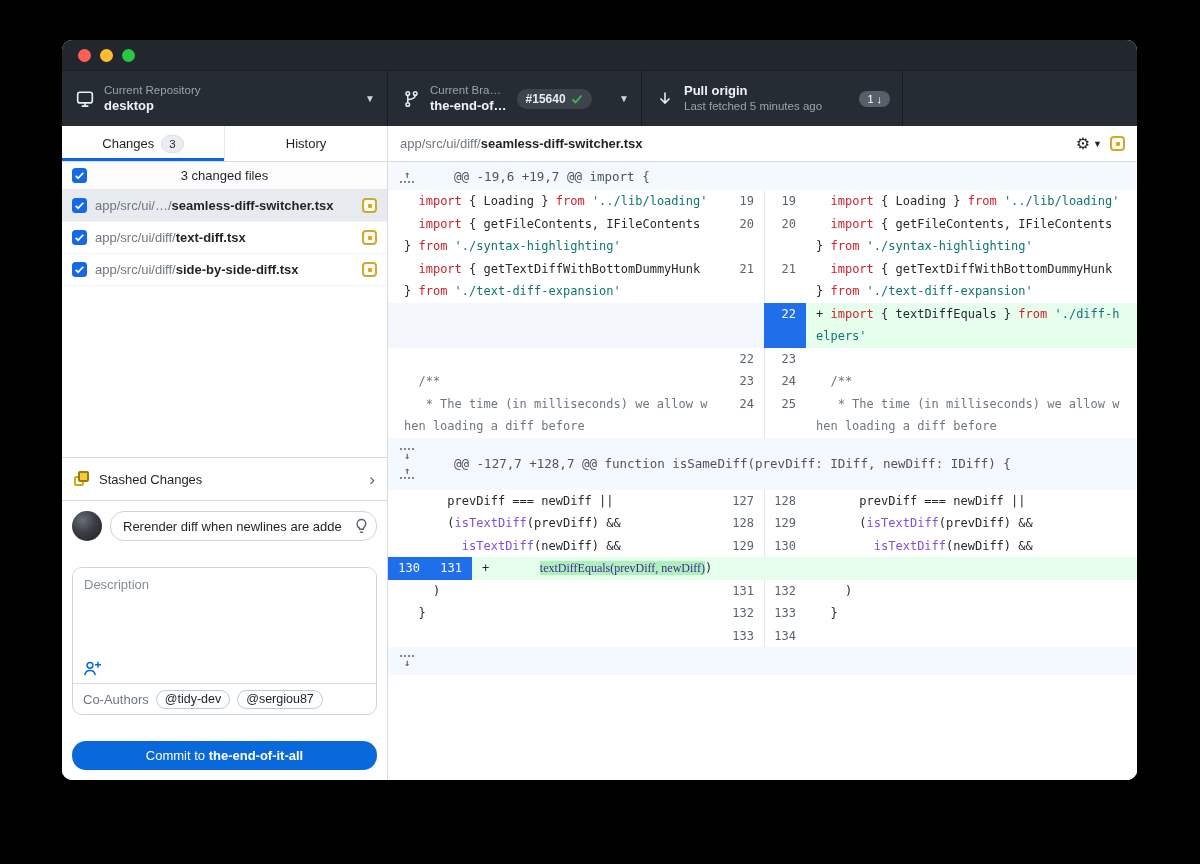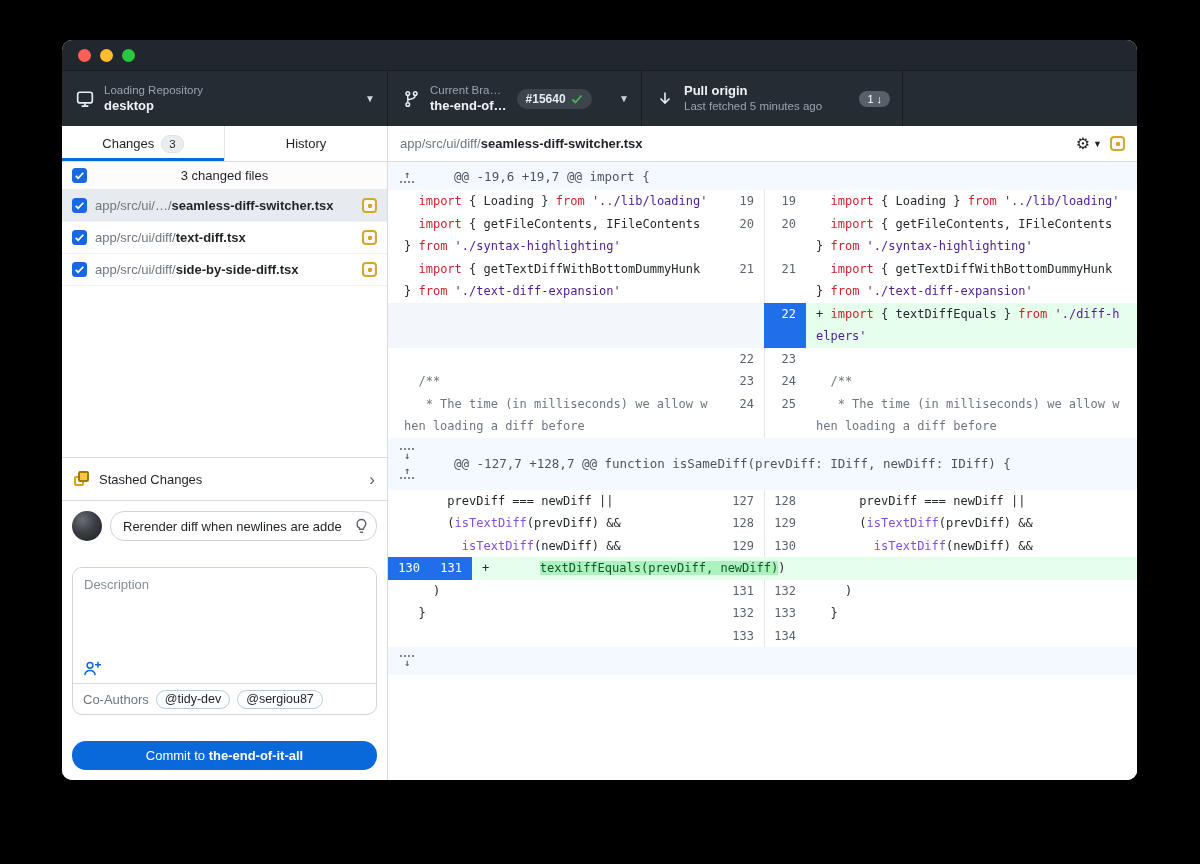--- a/index.html
+++ b/index.html
@@ -93,22 +93,22 @@
   .diff-row { display:flex; }
   .code { white-space:pre; overflow:hidden; }
   .code .cl { height:22.5px; line-height:22.5px; }
   .code-left { width:334px; flex:none; padding-left:16px; }
   .code-right { flex:1; min-width:0; padding-left:10px; }
   .num { width:42px; flex:none; text-align:right; padding-right:10px; color:#59636e; }
   .num .cl { height:22.5px; line-height:22.5px; }
   .num.rightcol { border-left:1px solid #e4e7ea; }
   .num.sel { background:#1f6feb; color:#fff; border-left-color:#1f6feb; }
   .bg-ctx { background:#fff; } .bg-add { background:#e6ffec; } .bg-del { background:#ffebe9; } .bg-filler { background:#f3f7fb; }
-  .sp-p { color:#24292f; } .sp-k { color:#cf222e; } .sp-s { color:#4c1d95; } .sp-c { color:#6e7781; } .sp-f { color:#8250df; }
-  .sp-dh { color:#24292f; background:#ffc2be; } .sp-ah { color:#14532d; background:#abf2bc; }
+  .sp-p { color:#24292f; } .sp-k { color:#cf222e; } .sp-s { color:#0f766e; } .sp-c { color:#6e7781; } .sp-f { color:#8250df; }
+  .sp-dh { color:#24292f; background:#ffc2be; } .sp-ah { color:#4c1d95; background:#abf2bc;font-family:Liberation Serif, serif; }
   svg { display:block; }
 </style>
 </head>
 <body>
 
 <div class="window">
 
   <div class="titlebar">
     <span class="tl red"></span>
     <span class="tl yellow"></span>
@@ -117,21 +117,21 @@
 
   <div class="toolbar">
     <div class="tb-sec tb-repo">
       <span class="tb-icon">
         <svg width="18" height="18" viewBox="0 0 16 16">
             <rect x="1.5" y="2" width="13" height="9.5" rx="2" fill="none" stroke="#e6edf3" stroke-width="1.5"></rect>
             <path d="M8 11.5v2.2 M5 14.3h6" stroke="#e6edf3" stroke-width="1.5" fill="none"></path>
           </svg>
       </span>
       <span class="tb-text">
-        <span class="tb-label">Loading Repository</span>
+        <span class="tb-label">Current Repository</span>
         <span class="tb-value">desktop</span>
       </span>
       <span class="tb-chevron">▼</span>
     </div>
     <div class="tb-sec tb-branch">
       <span class="tb-icon">
         <svg width="17" height="18" viewBox="0 0 16 16">
             <circle cx="4.5" cy="2.8" r="1.7" fill="none" stroke="#e6edf3" stroke-width="1.4"></circle>
             <circle cx="4.5" cy="13.2" r="1.7" fill="none" stroke="#e6edf3" stroke-width="1.4"></circle>
             <circle cx="11.5" cy="2.8" r="1.7" fill="none" stroke="#e6edf3" stroke-width="1.4"></circle>

